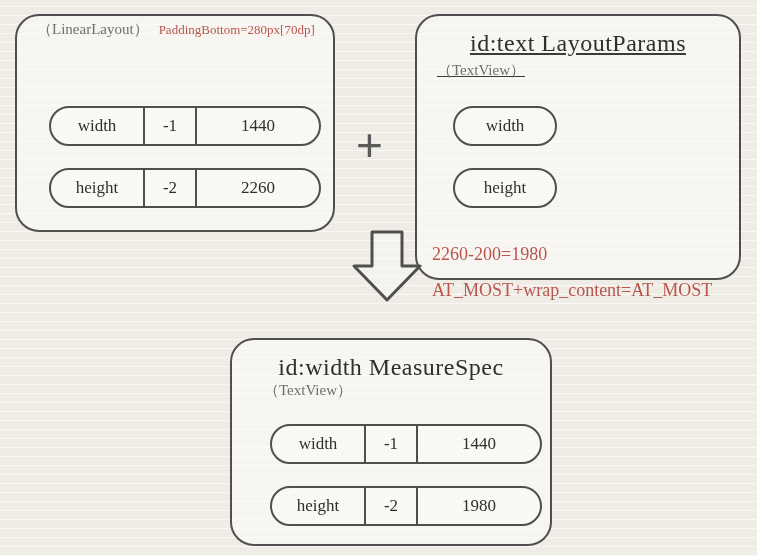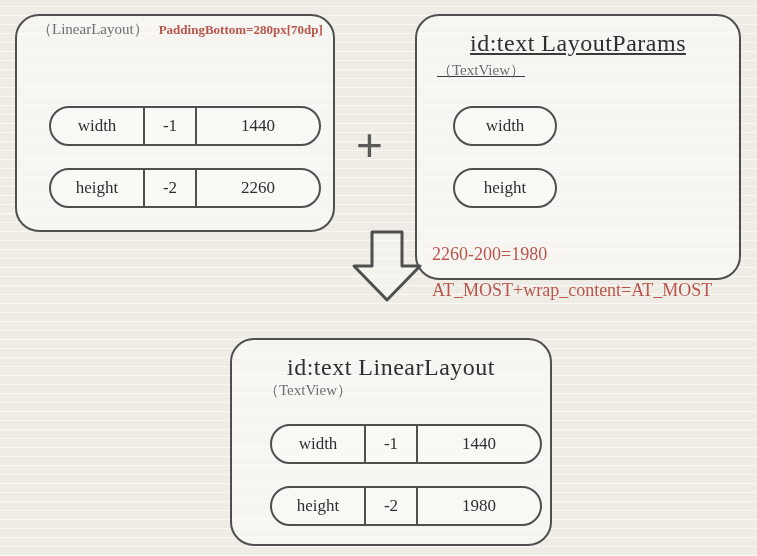--- a/index.html
+++ b/index.html
@@ -34,21 +34,21 @@
     font-size:24px;
     letter-spacing:0.5px;
     margin-top:14px;
     color:#2f2f2f;
   }
   .sub-row{
     display:flex;align-items:center;gap:10px;
     margin:4px 0 0 20px;
   }
   .subtitle{font-size:15px;color:var(--muted);}
-  .note{font-size:13px;color:var(--red);font-weight:bold;}
+  .note{font-size:13px;color:var(--red);}
   .pill{
     position:absolute;
     display:flex;align-items:stretch;
     border:2px solid var(--border);
     border-radius:22px;
     overflow:hidden;
     height:40px;
     box-sizing:border-box;
     background:rgba(253,252,248,0.5);
   }
@@ -116,21 +116,21 @@
   <div class="arrow-wrap">
     <svg width="78" height="78" viewBox="0 0 78 78">
       <polygon points="24,4 24,38 6,38 39,72 72,38 54,38 54,4" fill="rgba(253,252,248,0.4)" stroke="#4f4f4f" stroke-width="3" stroke-linejoin="round"></polygon>
     </svg>
   </div>
 
   <div class="annotation" style="left:432px;top:244px;">2260-200=1980</div>
   <div class="annotation" style="left:432px;top:280px;">AT_MOST+wrap_content=AT_MOST</div>
 
   <div class="box" style="left:230px;top:338px;width:322px;height:208px;">
-    <div class="box-title">id:text  LinearLayout</div>
+    <div class="box-title">id:width  MeasureSpec</div>
     <div class="sub-row" style="margin-left:32px;margin-top:0px;">
       <span class="subtitle">（TextView）</span>
     </div>
     <div class="pill" style="left:38px;top:84px;">
       <div class="cell c-label">width</div>
       <div class="cell c-mode">-1</div>
       <div class="cell c-value">1440</div>
     </div>
     <div class="pill" style="left:38px;top:146px;">
       <div class="cell c-label">height</div>

